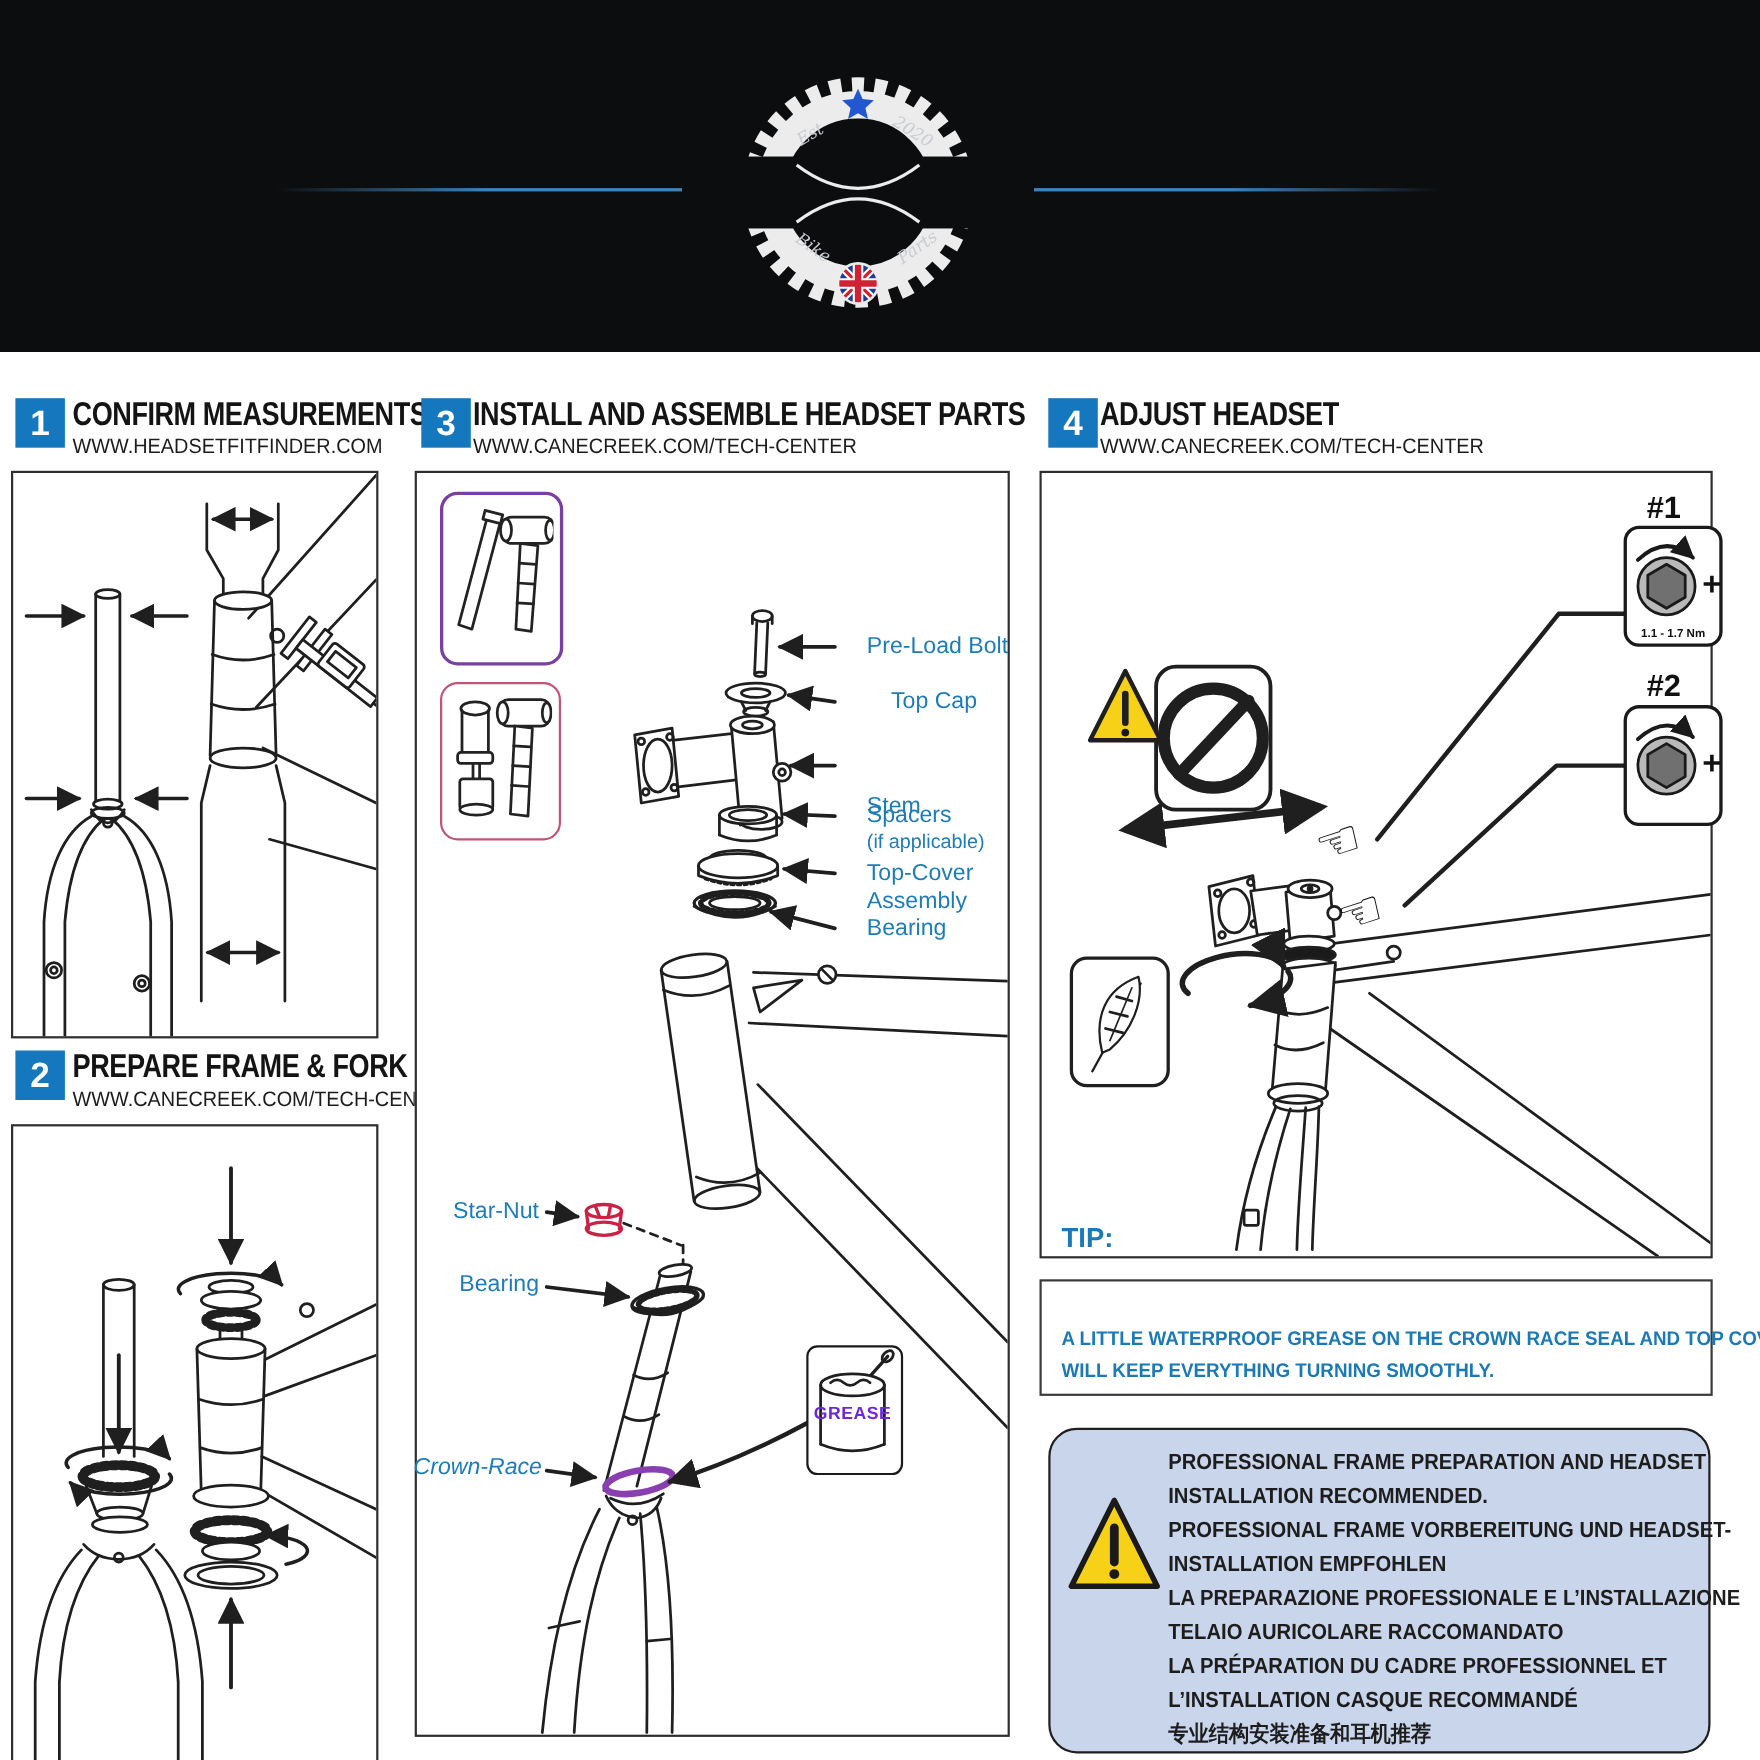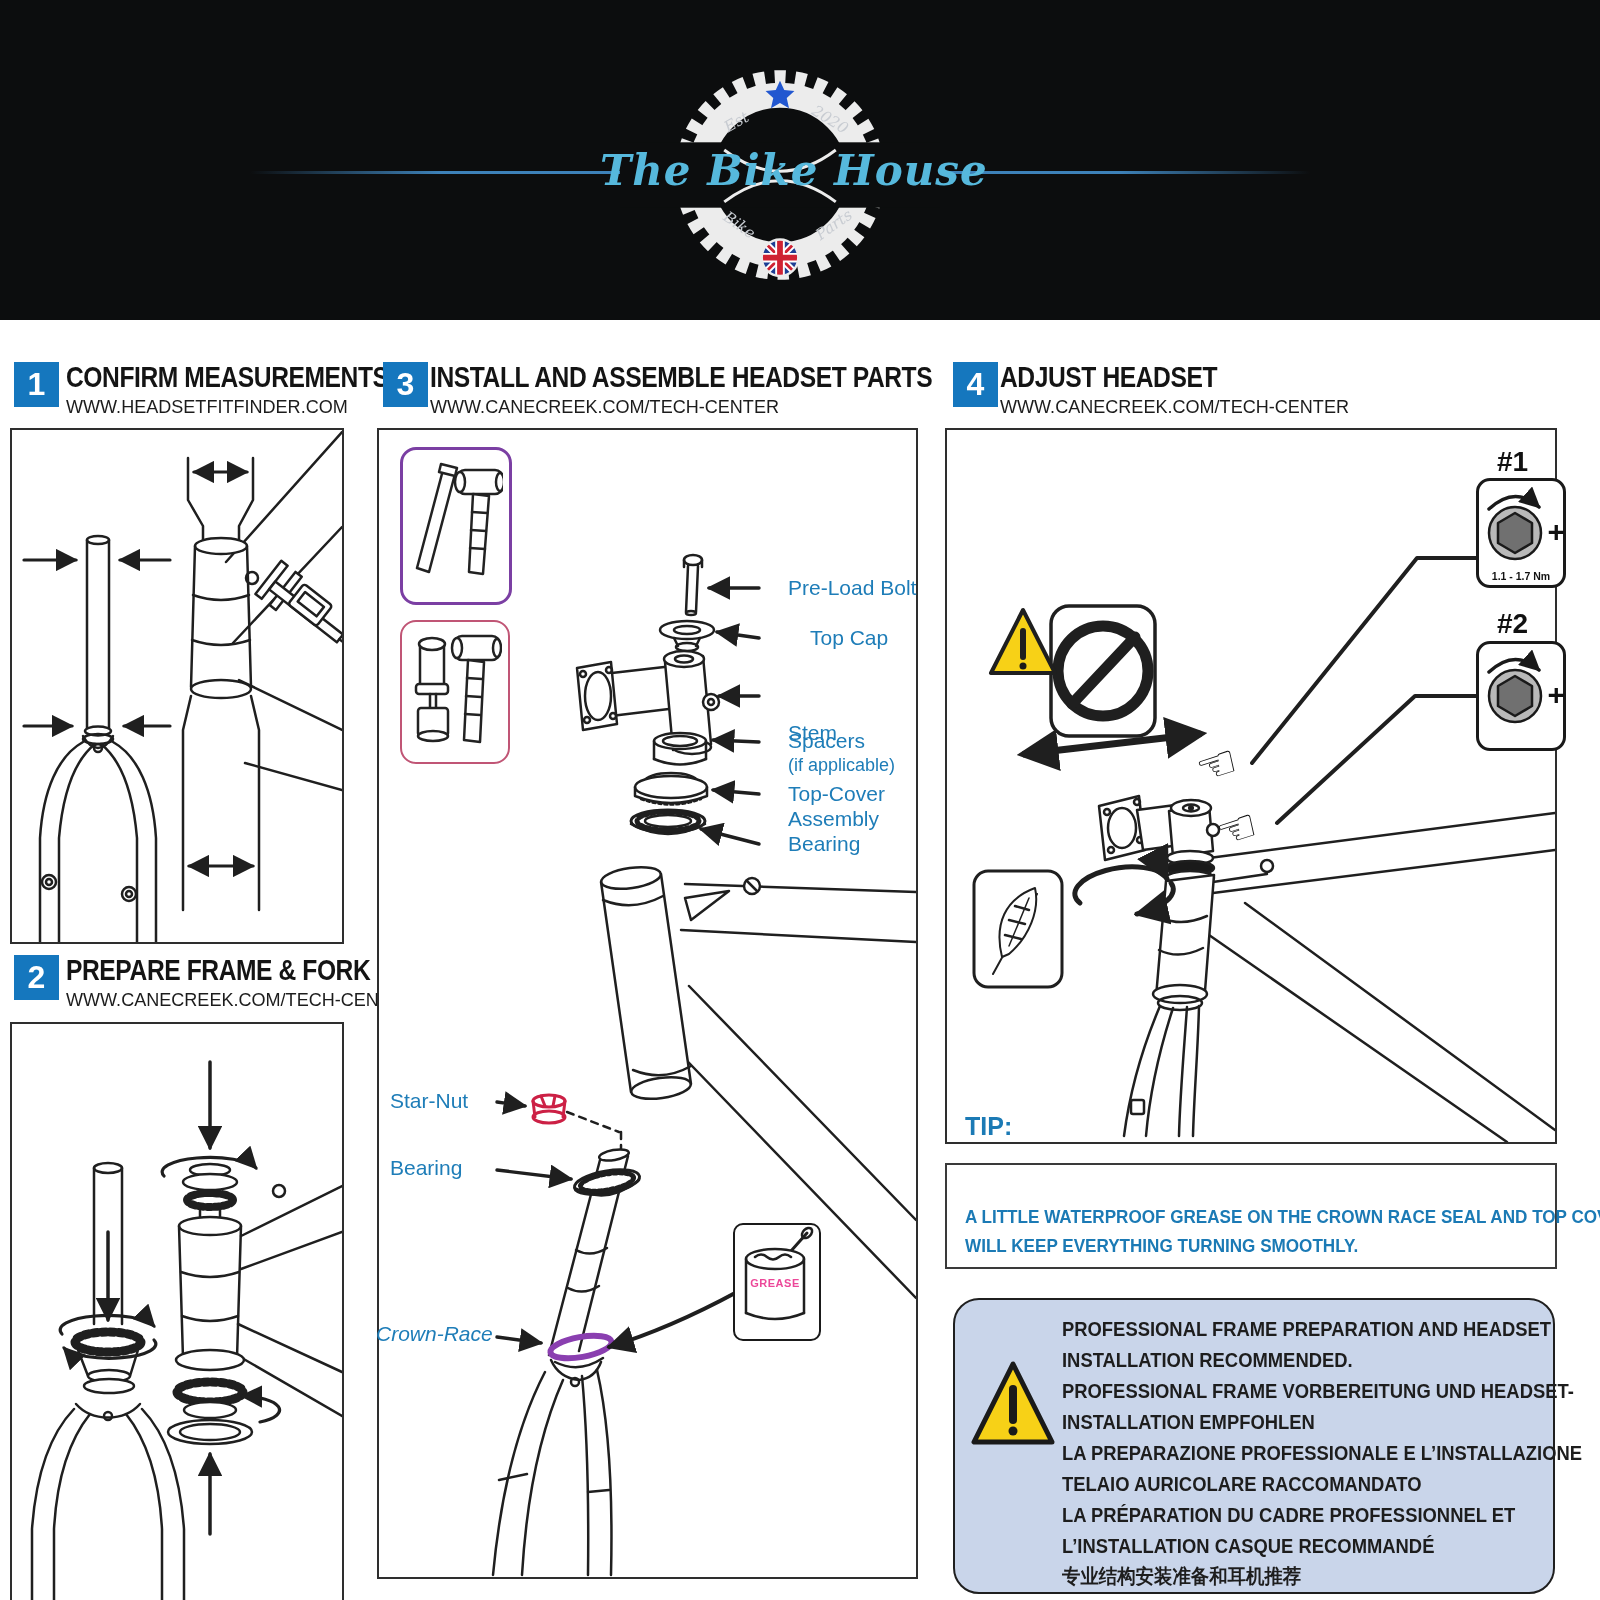--- a/index.html
+++ b/index.html
@@ -19,22 +19,22 @@
   .sec-title{position:absolute;font-weight:bold;font-size:30px;color:#141414;white-space:nowrap;
     transform:scaleX(.82);transform-origin:left top;letter-spacing:-.5px;}
   .sec-url{position:absolute;font-size:19px;color:#1c1c1c;white-space:nowrap;
     transform:scaleX(.95);transform-origin:left top;}
   
   .pbox{position:absolute;border:2px solid #2e2e2e;background:#fff;}
   .toolbox{position:absolute;background:#fff;}
   
   .lbl{position:absolute;color:#1e7db8;font-size:21px;white-space:nowrap;}
   .lbl.small{font-size:18px;}
-  .lbl.right{}
-  .grease-lbl{position:absolute;font-size:11px;font-weight:bold;color:#ec4899;
+  .lbl.right{text-align:right;}
+  .grease-lbl{position:absolute;font-size:16px;font-weight:bold;color:#6d28d9;
     text-align:center;letter-spacing:.5px;}
   
   .stepnum{position:absolute;font-weight:bold;font-size:28px;color:#111;}
   .hexicon{position:absolute;width:84px;height:104px;border:3px solid #1a1a1a;border-radius:14px;background:#fff;}
   .hexicon .plus{position:absolute;right:-2px;top:36px;font-size:30px;font-weight:bold;color:#111;line-height:1;}
   .hexicon .torque{position:absolute;bottom:3px;left:0;width:100%;text-align:center;
     font-size:10.5px;font-weight:bold;color:#111;white-space:nowrap;}
   .hand{position:absolute;font-size:46px;color:#111;line-height:1;
     font-family:"DejaVu Sans",sans-serif;}
   
@@ -72,21 +72,20 @@
         <g clip-path="url(#ukclip)">
           <rect x="141" y="197" width="38" height="38" fill="#1d3e94"></rect>
           <path d="M141,197 L179,235 M179,197 L141,235" stroke="#fff" stroke-width="7"></path>
           <path d="M141,197 L179,235 M179,197 L141,235" stroke="#cf2233" stroke-width="3"></path>
           <path d="M160,197 V235 M141,216 H179" stroke="#fff" stroke-width="10"></path>
           <path d="M160,197 V235 M141,216 H179" stroke="#cf2233" stroke-width="6"></path>
         </g>
         <circle cx="160" cy="216" r="19" fill="none" stroke="#ececec" stroke-width="2.5"></circle>
       </g>
     </svg>
-    <div class="brand">The Bike House</div>
   </div>
 
   <div class="numsq" style="left:14px;top:362px;">1</div>
   <div class="sec-title" style="left:66px;top:360px;">CONFIRM MEASUREMENTS</div>
   <div class="sec-url" style="left:66px;top:396px;">WWW.HEADSETFITFINDER.COM</div>
 
   <div class="numsq" style="left:14px;top:955px;">2</div>
   <div class="sec-title" style="left:66px;top:953px;">PREPARE FRAME &amp; FORK</div>
   <div class="sec-url" style="left:66px;top:989px;">WWW.CANECREEK.COM/TECH-CENTER</div>
 

